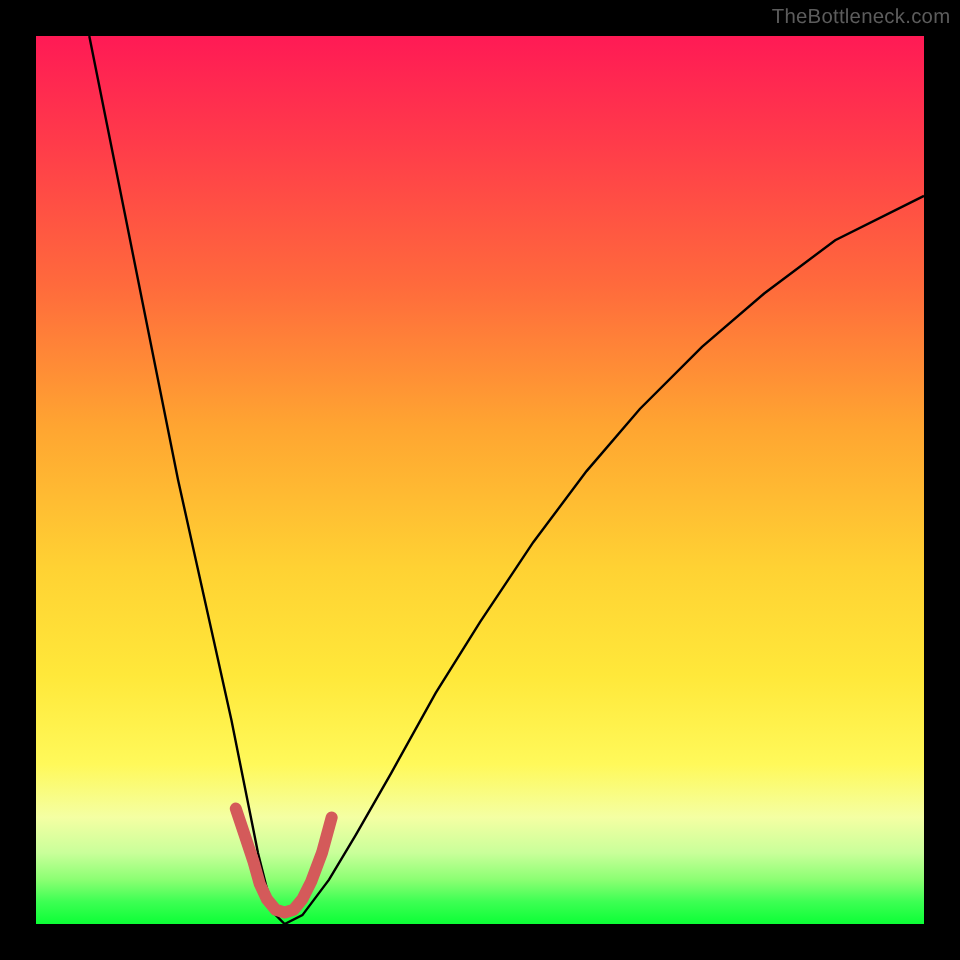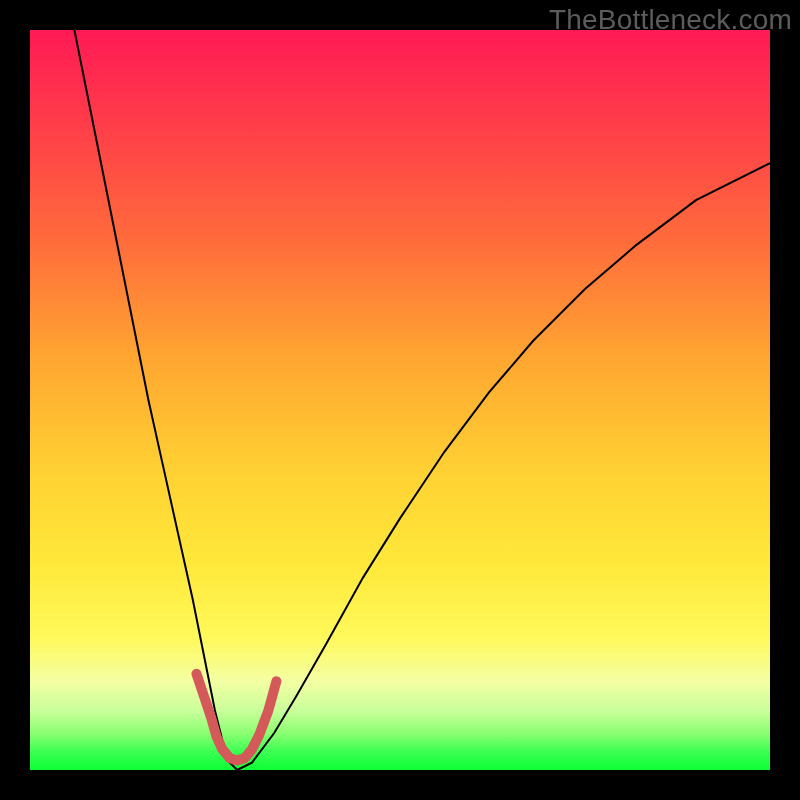--- a/index.html
+++ b/index.html
@@ -51,21 +51,21 @@
     inset: 0;
     width: 740px;
     height: 740px;
     overflow: visible;
   }
   .watermark {
     position: absolute;
     top: 4px;
     right: 8px;
     color: #5c5c5c;
-    font-size: 28px;
+    font-size: 17px;
     font-weight: 500;
     letter-spacing: 0.2px;
     margin-left: 44px;
   }
 </style>
 </head>
 <body>
 
 <div class="frame">
 

